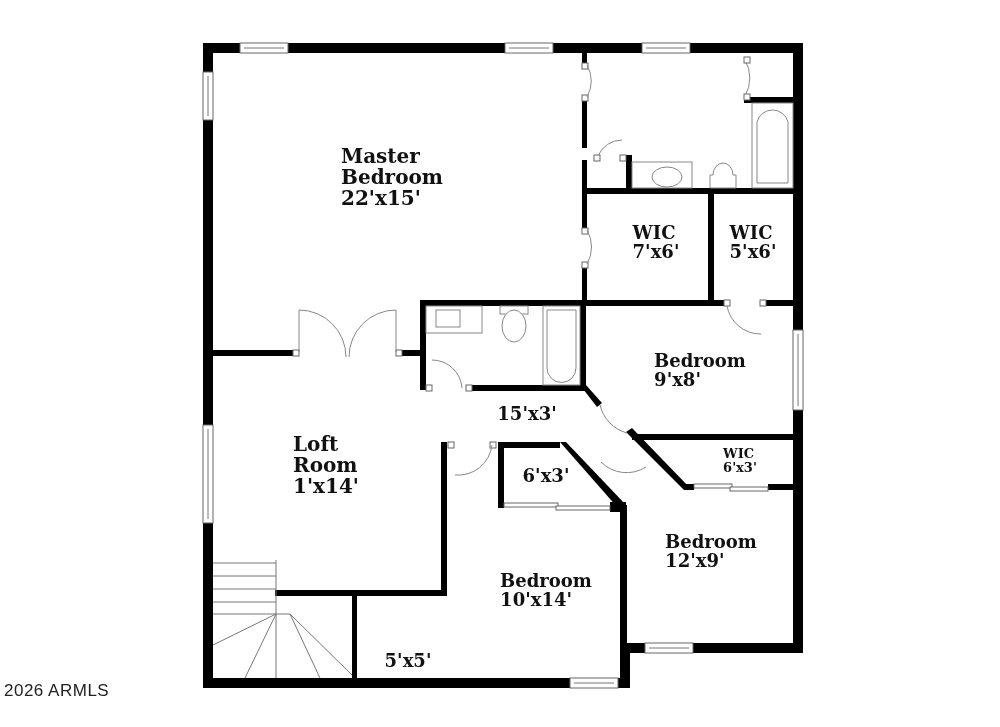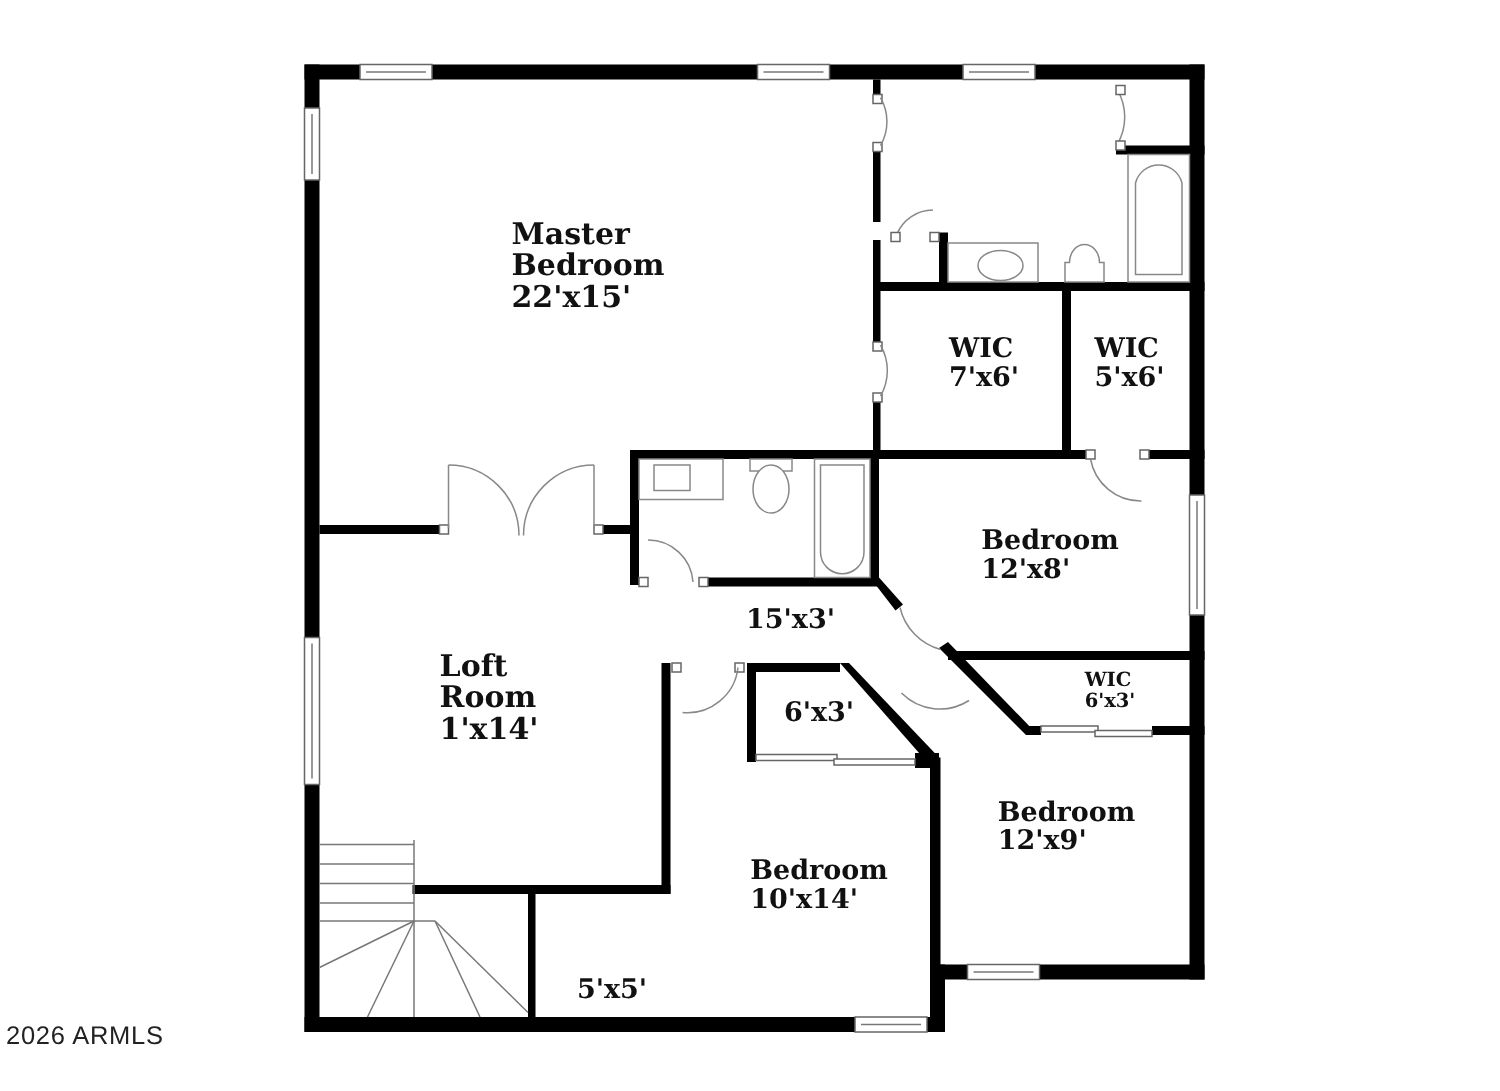--- a/index.html
+++ b/index.html
@@ -196,21 +196,21 @@
   <div>7'x6'</div>
 </div>
 
 <div class="lbl lbl-md" style="left:753px;top:243px;">
   <div>WIC</div>
   <div>5'x6'</div>
 </div>
 
 <div class="lbl lbl-md" style="left:700px;top:371px;">
   <div>Bedroom</div>
-  <div>12'x8'</div>
+  <div>9'x8'</div>
 </div>
 
 <div class="lbl lbl-md" style="left:527px;top:414px;">
   <div>15'x3'</div>
 </div>
 
 <div class="lbl lbl-sm" style="left:740px;top:461px;">
   <div>WIC</div>
   <div>6'x3'</div>
 </div>

